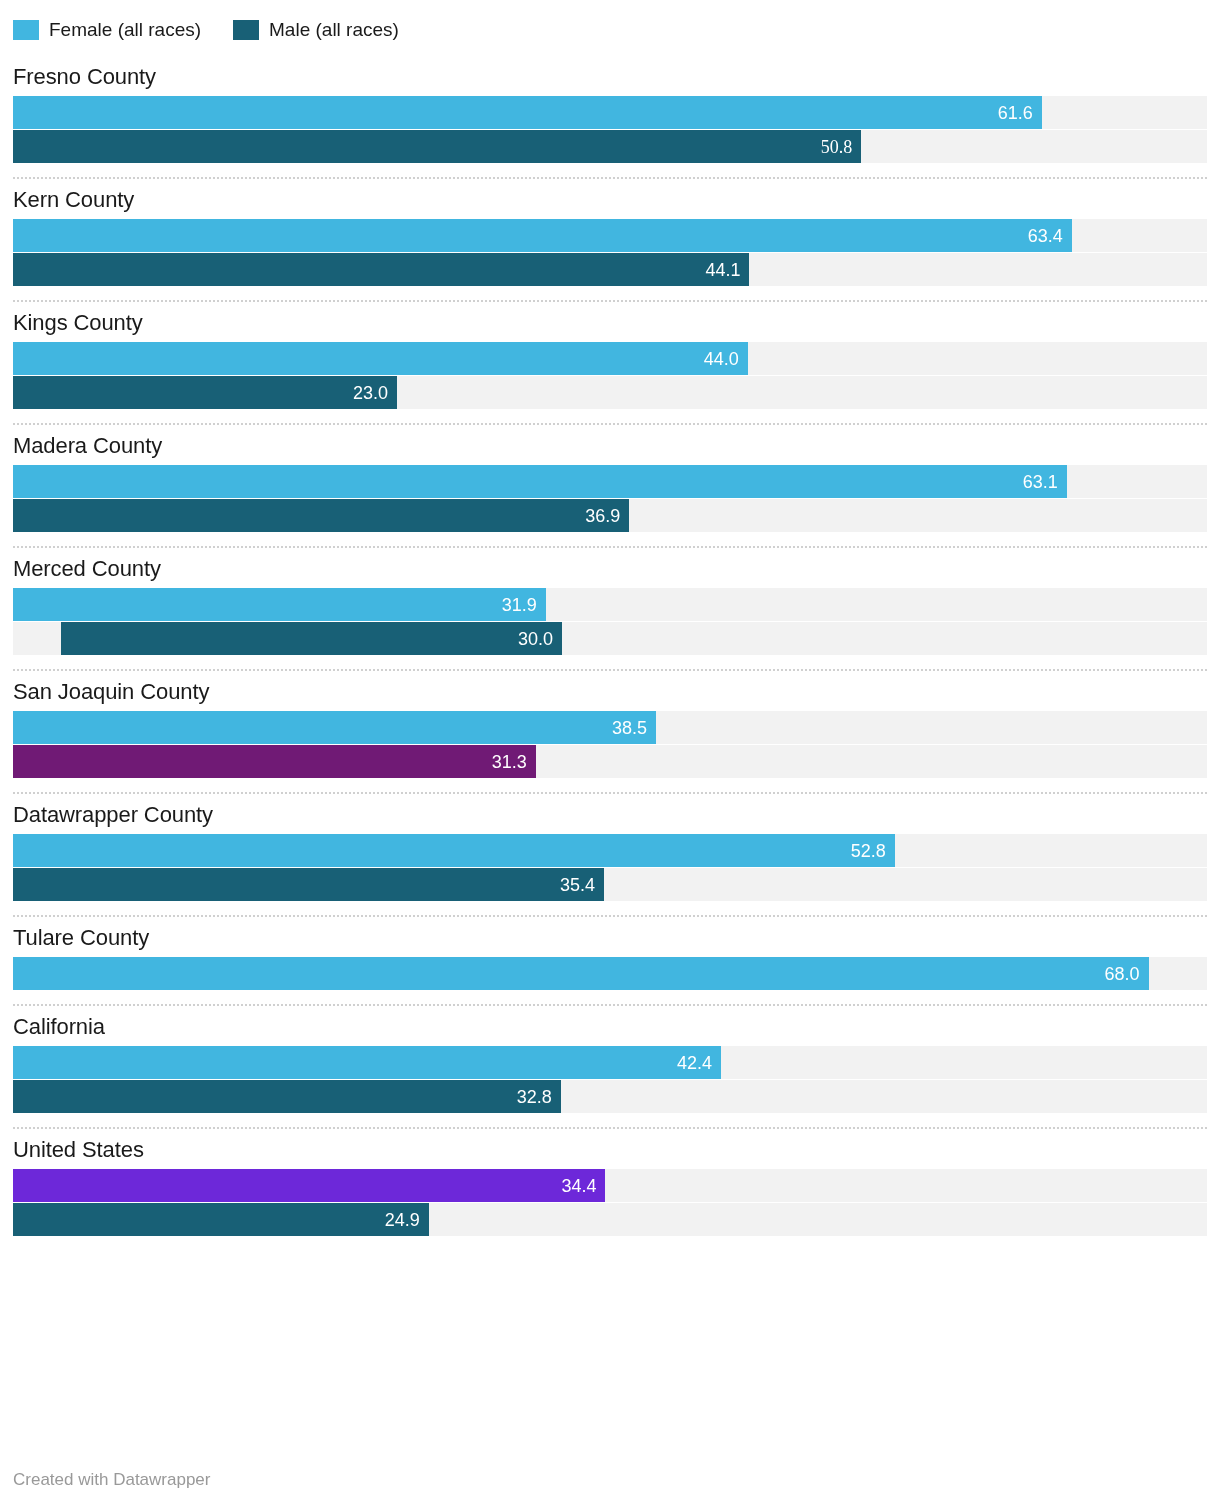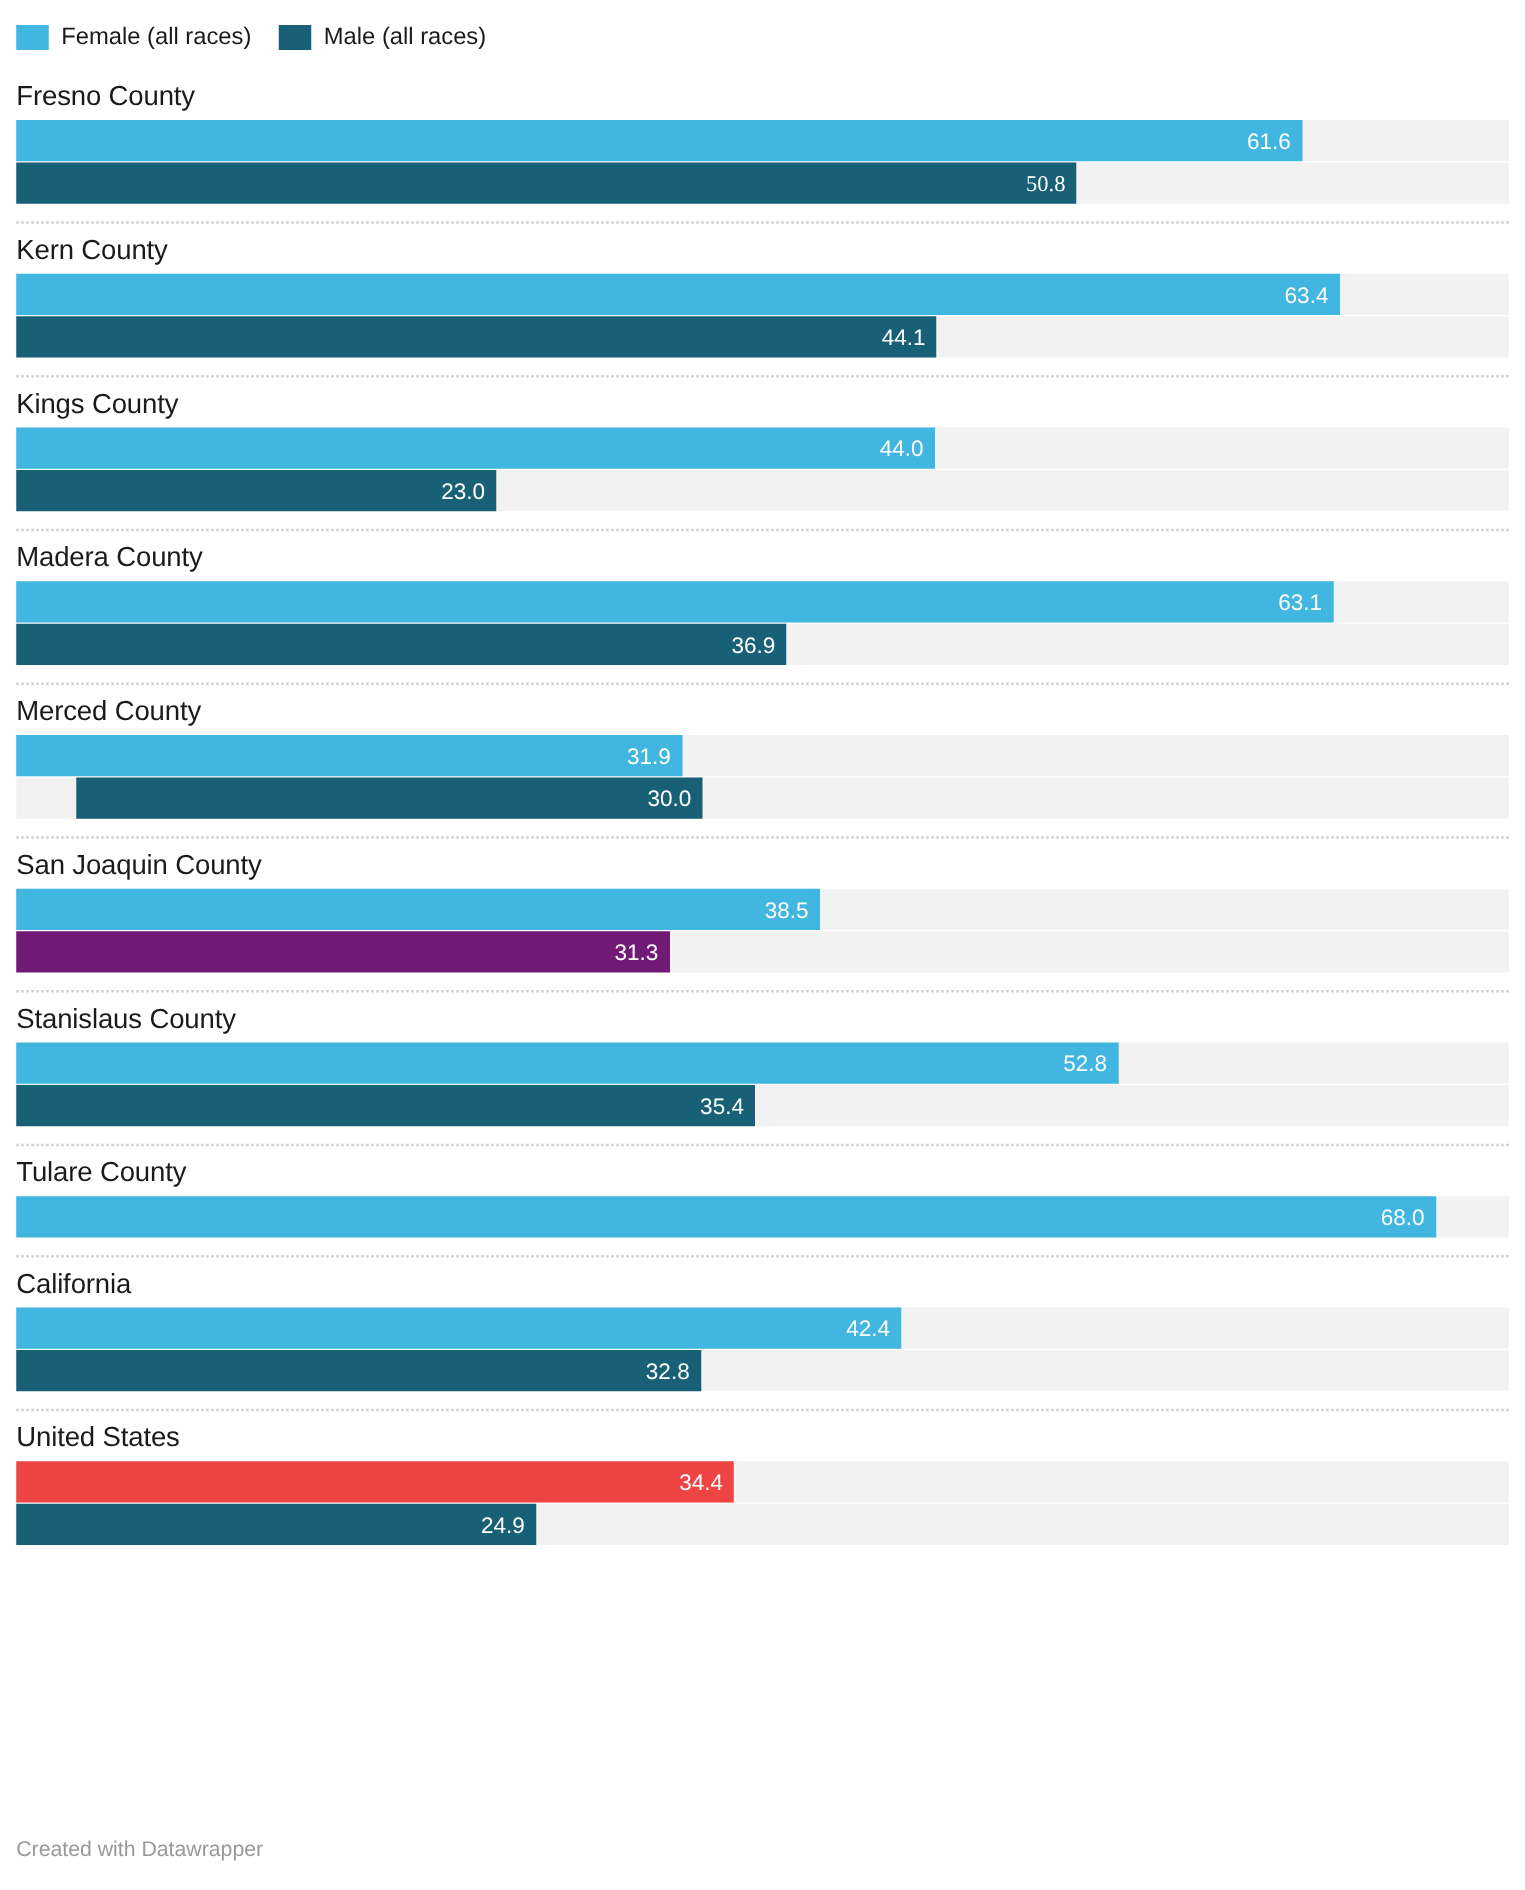--- a/index.html
+++ b/index.html
@@ -23,21 +23,21 @@
     padding: 0 13px;
   }
 
   
   .legend {
     display: flex;
     align-items: center;
     height: 46px;
     padding-top: 14px;
     box-sizing: border-box;
-    gap: 22px;
+    gap: 32px;
   }
   .legend-item {
     display: flex;
     align-items: center;
     gap: 10px;
   }
   .legend-swatch {
     width: 26px;
     height: 20px;
     flex: 0 0 auto;
@@ -199,21 +199,21 @@
           </div>
         </div>
         <div class="bar-row">
           <div class="bar" style="width: 43.7762%; background: #701a75;">
             <span class="bar-value">31.3</span>
           </div>
         </div>
       </div>
       <div class="separator"></div>
       <div class="group">
-        <div class="group-title">Stanislaus County</div>
+        <div class="group-title">Datawrapper County</div>
         <div class="bar-row">
           <div class="bar" style="width: 73.8462%; background: rgb(65, 182, 224);">
             <span class="bar-value">52.8</span>
           </div>
         </div>
         <div class="bar-row">
           <div class="bar" style="width: 49.5105%; background: rgb(24, 96, 118);">
             <span class="bar-value">35.4</span>
           </div>
         </div>
@@ -238,21 +238,21 @@
         <div class="bar-row">
           <div class="bar" style="width: 45.8741%; background: rgb(24, 96, 118);">
             <span class="bar-value">32.8</span>
           </div>
         </div>
       </div>
       <div class="separator"></div>
       <div class="group">
         <div class="group-title">United States</div>
         <div class="bar-row">
-          <div class="bar" style="width: 48.1119%; background: #ef4444;">
+          <div class="bar" style="width: 48.1119%; background: #6d28d9; padding-left: 18px;">
             <span class="bar-value">34.4</span>
           </div>
         </div>
         <div class="bar-row">
           <div class="bar" style="width: 34.8252%; background: rgb(24, 96, 118);">
             <span class="bar-value">24.9</span>
           </div>
         </div>
       </div>
     </div>

